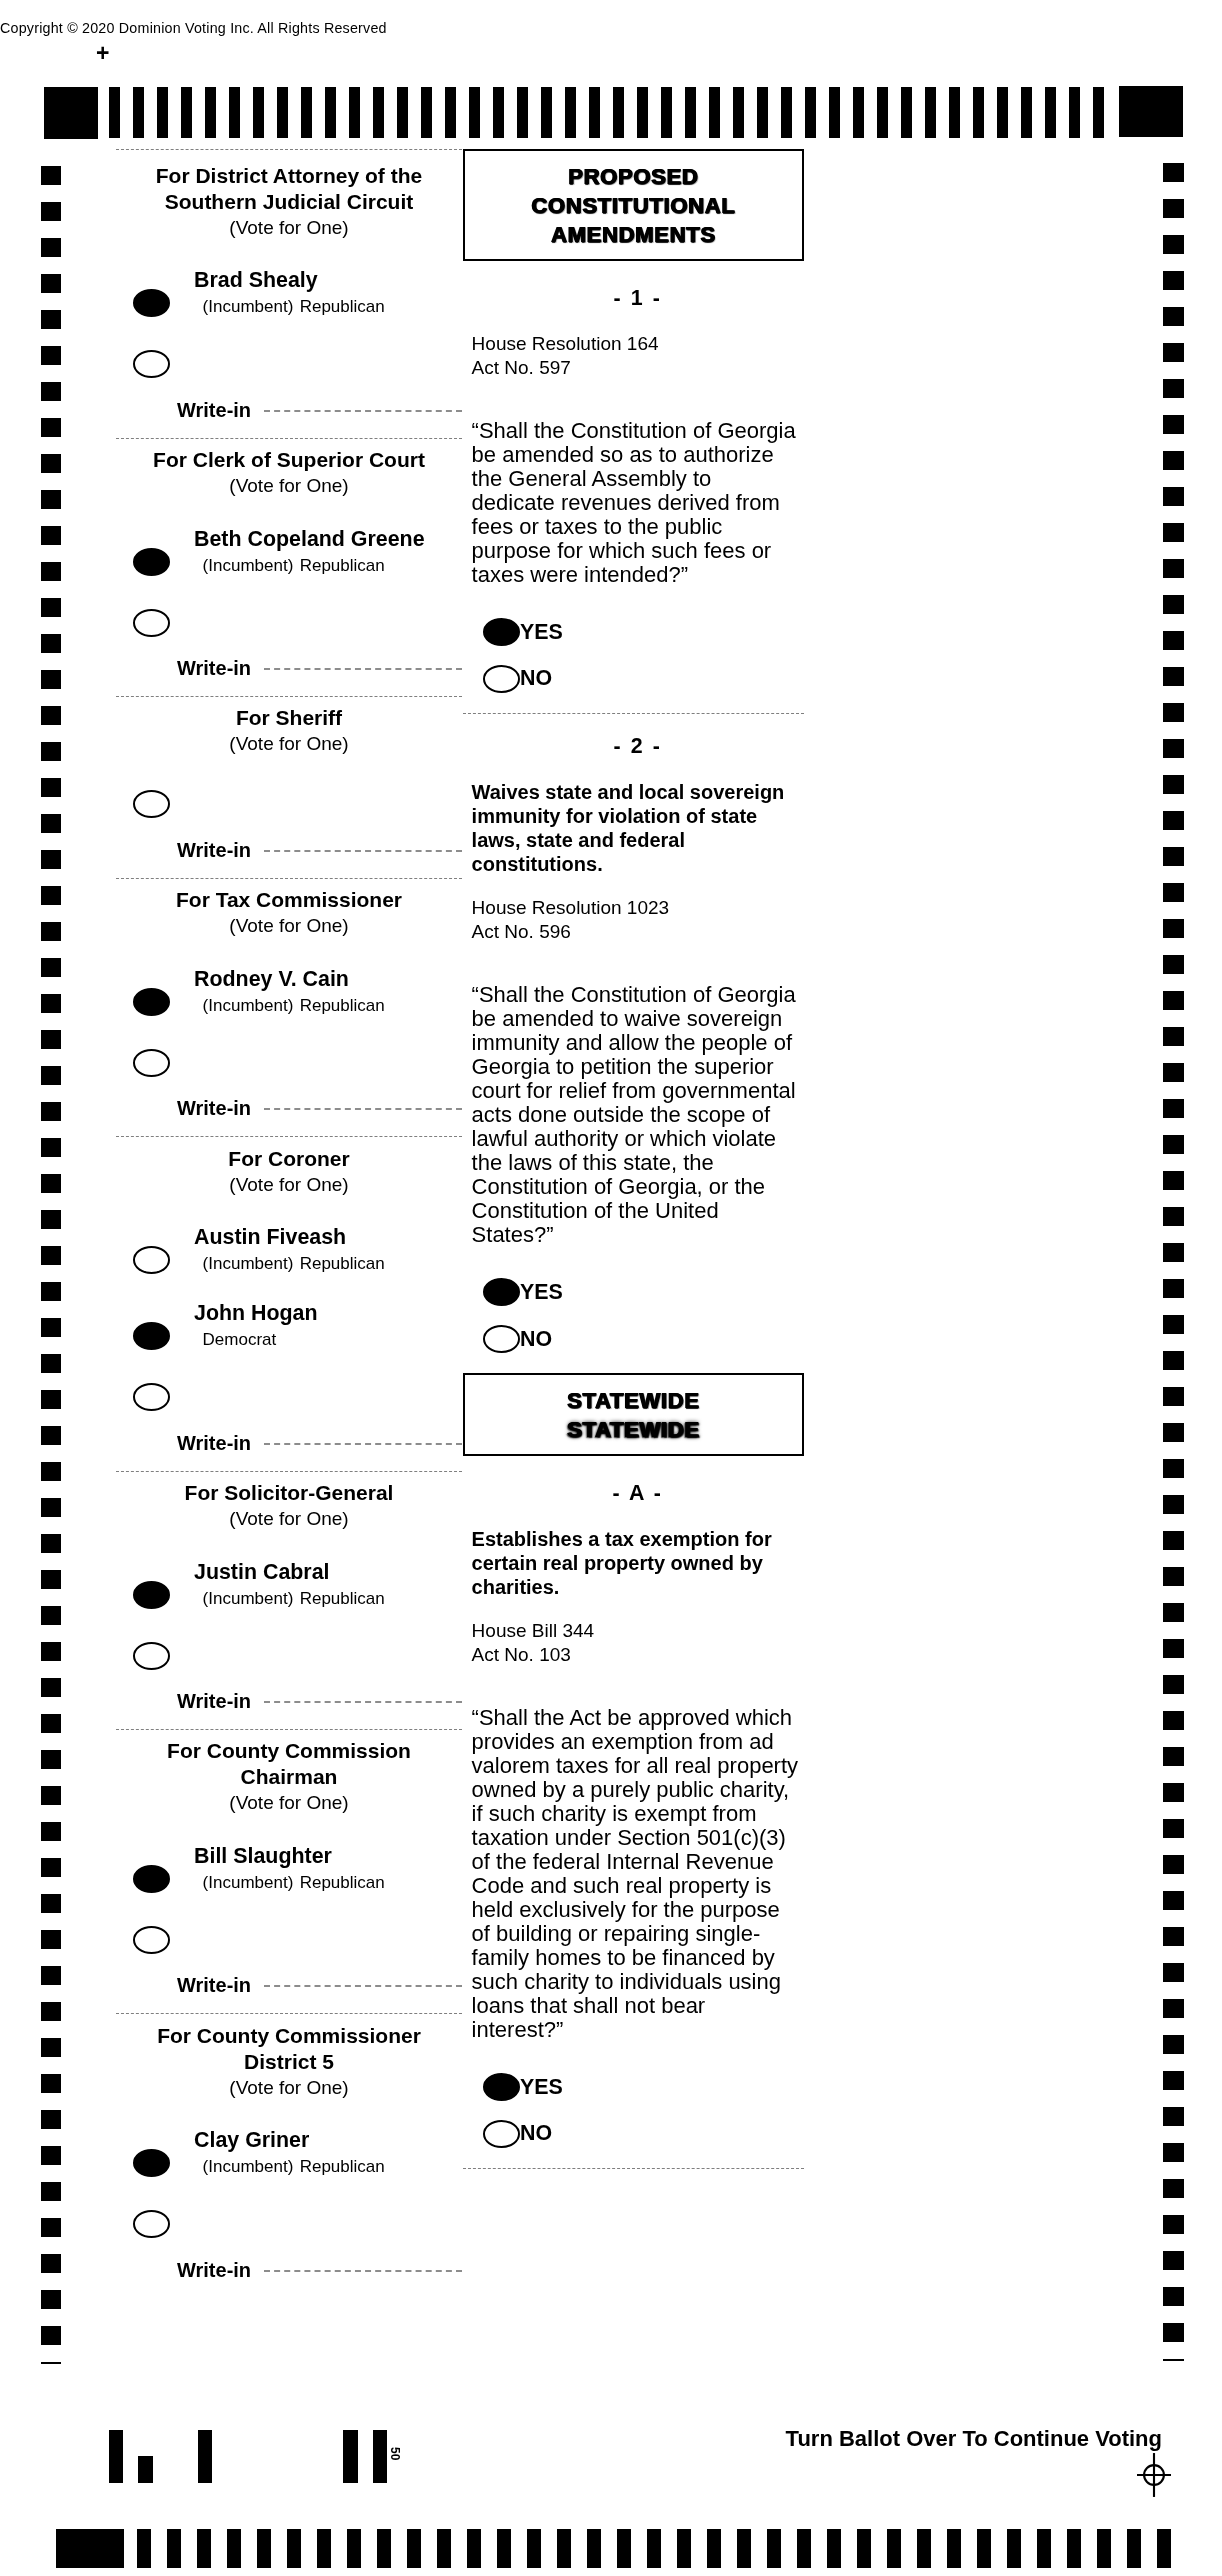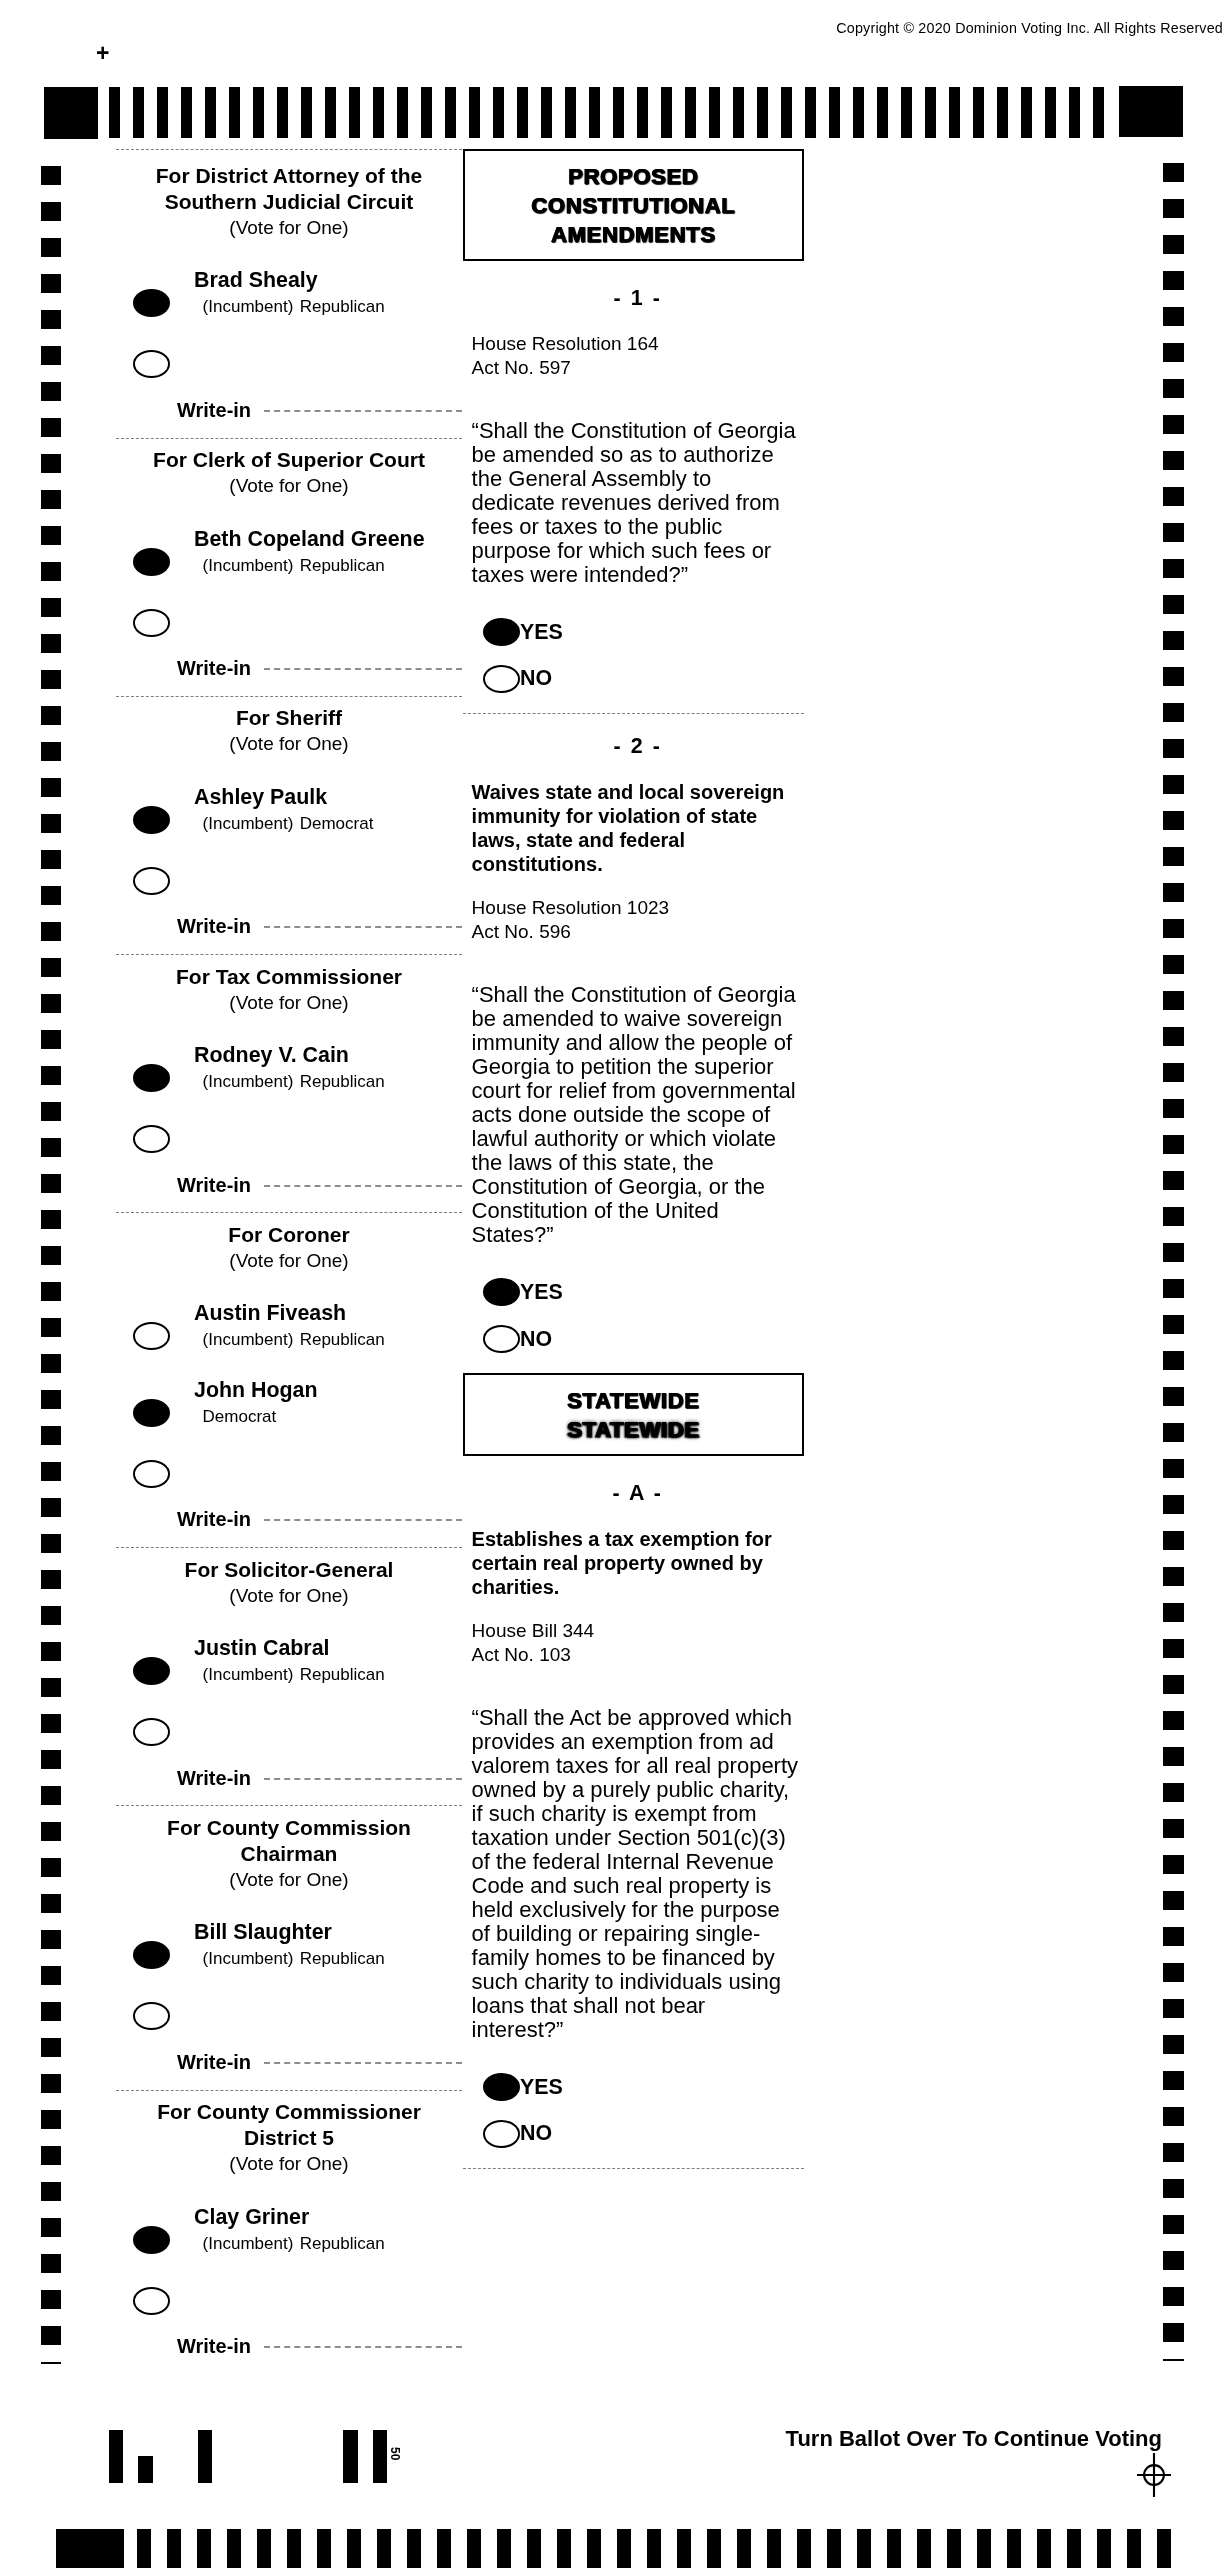--- a/index.html
+++ b/index.html
@@ -1,21 +1,21 @@
 <!DOCTYPE html>
 <html style="font-size:11.4px"><head>
 <meta charset="utf-8">
 <style>
   html,body{margin:0;padding:0;background:#e8e8e8;}
   .page{position:relative;width:1223px;height:2576px;background:#fff;color:#000;
         font-family:"Liberation Sans",sans-serif;overflow:hidden;margin:0 auto;}
 
   
   .plus{position:absolute;left:96px;top:40px;font-size:23px;font-weight:700;}
-  .copyright{position:absolute;top:20px;left:0;width:100%;text-align:right;font-size:14.3px;letter-spacing:0.2px;}
+  .copyright{position:absolute;top:20px;left:0;width:100%;text-align:left;font-size:14.3px;letter-spacing:0.2px;}
   .band-top-left{position:absolute;left:44px;top:87px;width:54px;height:52px;background:#000;}
   .band-top{position:absolute;left:109px;top:87px;width:1004px;height:51px;
             background:repeating-linear-gradient(90deg,#000 0 11.4px,transparent 11.4px 24px);}
   .band-top-right{position:absolute;left:1119px;top:86px;width:64px;height:51px;background:#000;}
   .timing-left{position:absolute;left:41px;top:166px;width:20px;height:2198px;
                background:repeating-linear-gradient(180deg,#000 0 19px,transparent 19px 36px);}
   .timing-right{position:absolute;left:1163px;top:163px;width:21.4px;height:2198px;
                 background:repeating-linear-gradient(180deg,#000 0 19px,transparent 19px 36px);}
   .band-bottom-left{position:absolute;left:56px;top:2529px;width:68px;height:39px;background:#000;}
   .band-bottom{position:absolute;left:137px;top:2529px;width:1034px;height:39px;
@@ -133,30 +133,20 @@
             <span class="writein-line"></span>
           </div>
         </div>
       </section>
 
       <section class="race">
         <div class="race-title">
           <div class="tl">For Sheriff</div>
           <div class="subtitle">(Vote for One)</div>
         </div>
-        <div>
-
-            <div class="cand">
-              <span class="oval" data-filled="true"></span>
-              <div class="cand-text">
-                <div class="cand-name">Ashley Paulk</div>
-                <div class="cand-detail"><span class="inc">(Incumbent)</span><span class="party">Democrat</span></div>
-              </div>
-            </div>
-          </div>
         <div class="writein">
           <span class="oval" data-filled="false"></span>
           <div class="writein-label-row">
             <span class="writein-label">Write-in</span>
             <span class="writein-line"></span>
           </div>
         </div>
       </section>
 
       <section class="race">

